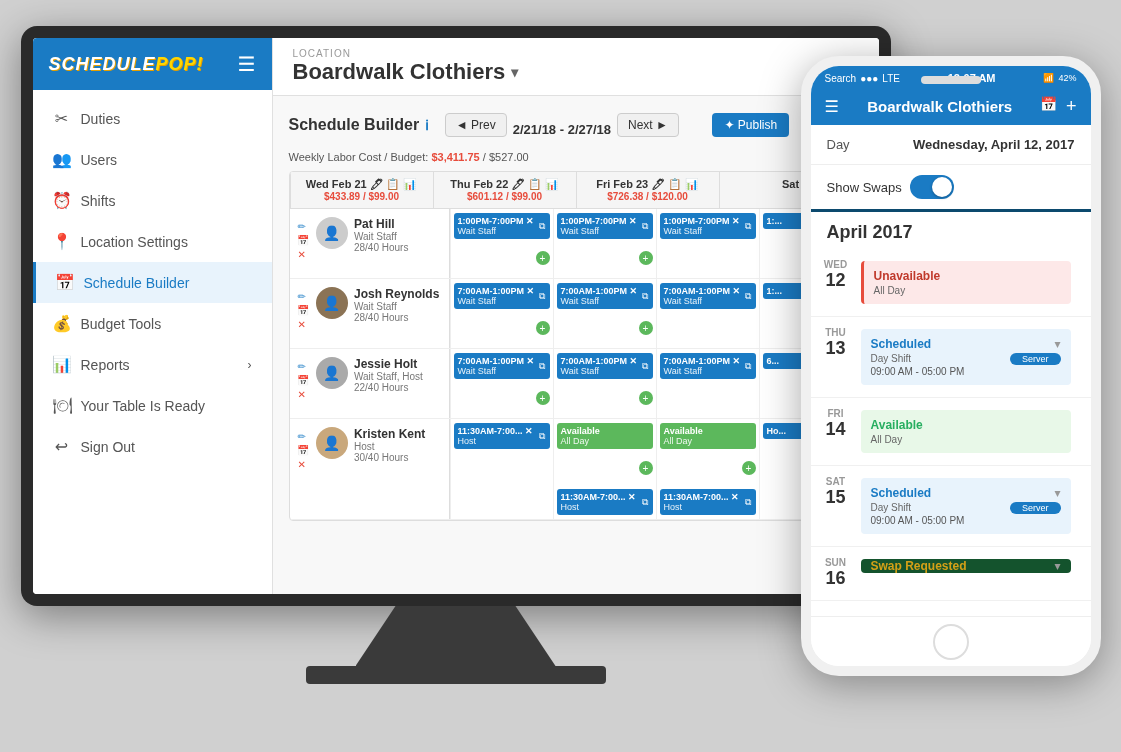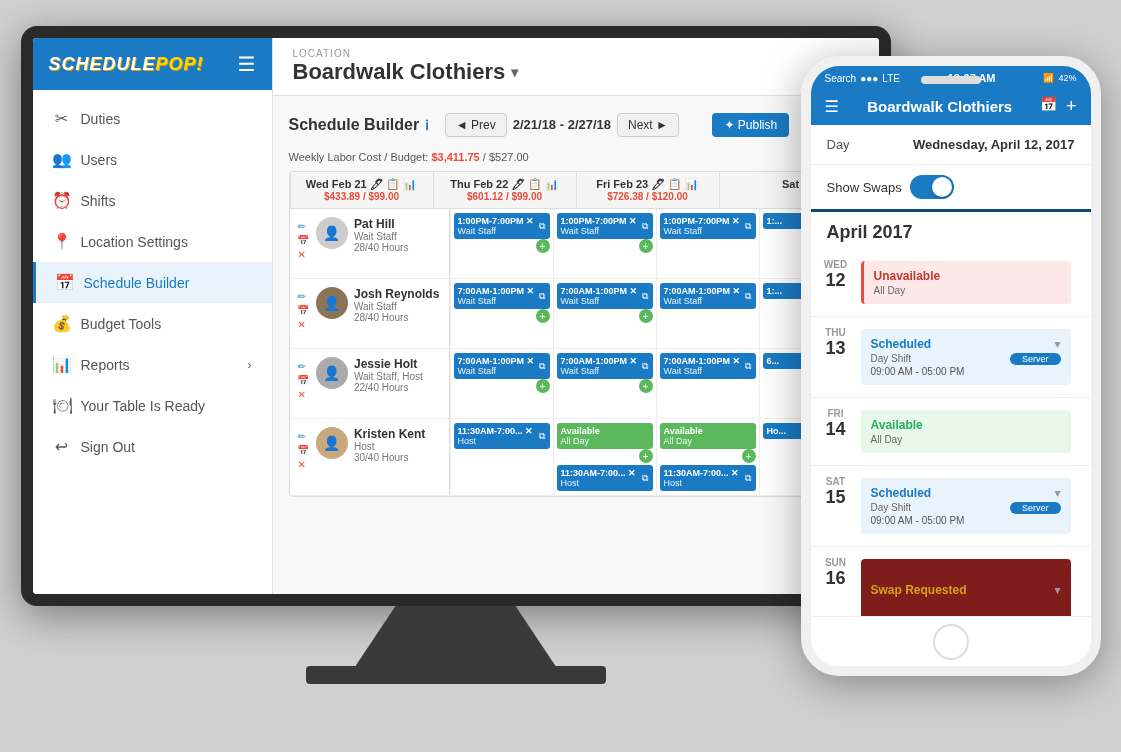--- a/index.html
+++ b/index.html
@@ -193,21 +193,21 @@
       gap: 6px;
     }
 
     .info-icon {
       color: #1a7bc4;
       font-size: 14px;
     }
 
     .nav-buttons {
       display: flex;
-      align-items: center;
+      align-items: flex-end;
       gap: 6px;
       margin-left: 4px;
     }
 
     .btn-nav {
       background: #f0f0f0;
       border: 1px solid #ccc;
       border-radius: 4px;
       padding: 4px 10px;
       font-size: 12px;
@@ -359,21 +359,21 @@
       font-size: 10px;
       color: #777;
     }
 
     .day-cell {
       flex: 1;
       border-left: 1px solid #eee;
       padding: 4px 3px;
       display: flex;
       flex-direction: column;
-      gap: 0;
+      gap: 12px;
     }
 
     .shift-block {
       background: #1a7bc4;
       color: white;
       font-size: 9px;
       padding: 3px 4px;
       border-radius: 3px;
       display: flex;
       align-items: center;
@@ -595,23 +595,23 @@
     }
 
     .cal-event-available {
       background: #e8f8e8;
       border-radius: 4px;
       padding: 8px 10px;
       margin: 6px 10px 6px 0;
     }
 
     .cal-event-swap {
-      background: #7f1d1d;
+      background: #14532d;
       border-radius: 4px;
-      padding: 24px 10px;
+      padding: 0 10px;
       margin: 6px 10px 6px 0;
     }
 
     .cal-event-title {
       font-size: 12px;
       font-weight: 600;
       color: #333;
     }
 
     .cal-event-title.red { color: #c0392b; }

